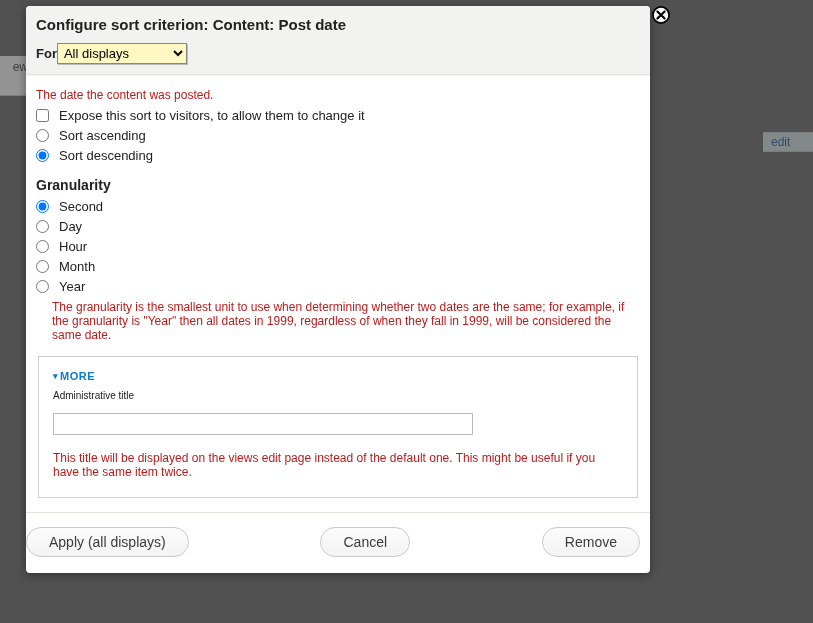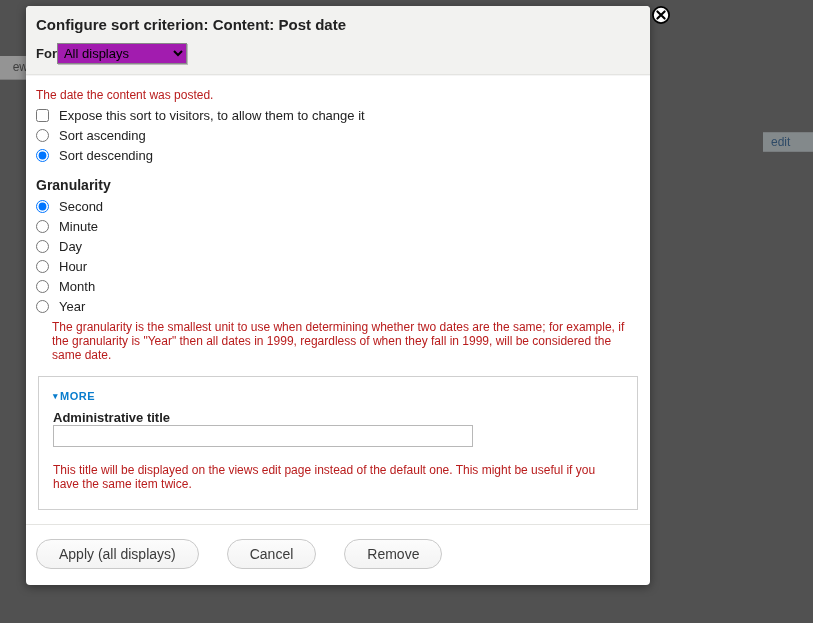--- a/index.html
+++ b/index.html
@@ -21,21 +21,21 @@
     background: #d9e6ec;
     border-top: 1px solid #c4cdd1;
     border-bottom: 1px solid #c4cdd1;
     font-size: 12px;
     color: #1d5b99;
     padding: 2px 6px 0 8px;
   }
   .bg-left {
     position: absolute;
     left: 0; top: 56px;
-    width: 30px; height: 24px;
+    width: 30px; height: 40px;
     background: #fff;
     font-size: 12px;
     color: #444;
     padding: 4px 2px 0 0;
     text-align: right;
     border-bottom: 1px solid #ccc;
   }
   .dim {
     position: absolute; inset: 0;
     background: rgba(60,60,60,0.55);
@@ -67,21 +67,21 @@
     width: 18px; height: 18px;
     cursor: pointer;
   }
   .close-btn svg { width: 18px; height: 18px; display:block; }
   .for-row { display: flex; align-items: center; gap: 0; }
   .for-row label { font-weight: bold; font-size: 13px; }
   .for-row select {
     font-size: 13px;
     padding: 1px 2px;
     border: 1px solid #888;
-    background: #a21caf;
+    background: #fef9c3;
     min-width: 130px;
     box-shadow: 1px 1px 0 #bbb;
   }
   .dlg-body {
     padding: 12px 10px 6px 10px;
     border-top: 1px solid #f5f5f5;
   }
   .hint {
     color: #b91c1c;
     font-size: 12px;
@@ -114,36 +114,37 @@
     font-weight: bold;
     letter-spacing: 0.5px;
     cursor: pointer;
     display: inline-flex;
     align-items: center;
     gap: 2px;
     text-transform: uppercase;
   }
   .more-toggle .tri { font-size: 9px; color: #0a7dcd; }
   .admin-label {
-    font-weight: bold;
-    font-size: 13px;
-    margin: 8px 0 0 0;
+    font-weight: normal;
+    font-size: 10px;
+    margin: 8px 0 12px 0;
   }
   .admin-input {
     width: 420px;
     height: 22px;
     border: 1px solid #b8b8b8;
     padding: 2px 4px;
     font-size: 13px;
   }
   .dlg-footer {
     border-top: 1px solid #e4e4e1;
-    padding: 14px 10px 16px 10px;
+    padding: 14px 10px 16px 0;
     display: flex;
     gap: 28px;
+    justify-content: space-between;
   }
   button.pill {
     font-size: 14px;
     color: #3b3b3b;
     background: linear-gradient(#fcfcfc,#f3f3f3);
     border: 1px solid #c9c9c9;
     border-radius: 16px;
     padding: 6px 22px;
     cursor: pointer;
     font-family: inherit;
@@ -190,24 +191,20 @@
           <input type="radio" name="sortorder" checked="" style="">
           <span>Sort descending</span>
         </div>
       </div>
 
     <div class="section-head">Granularity</div>
     <div id="granularity-group">
         <div class="opt-row">
           <input type="radio" name="granularity" checked="" style="">
           <span>Second</span>
-        </div>
-        <div class="opt-row">
-          <input type="radio" name="granularity" style="">
-          <span>Minute</span>
         </div>
         <div class="opt-row">
           <input type="radio" name="granularity" style="">
           <span>Day</span>
         </div>
         <div class="opt-row">
           <input type="radio" name="granularity" style="">
           <span>Hour</span>
         </div>
         <div class="opt-row">

